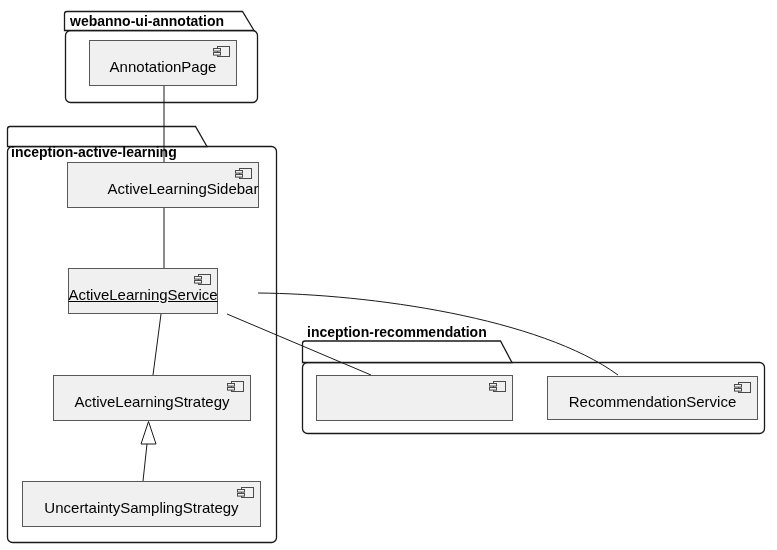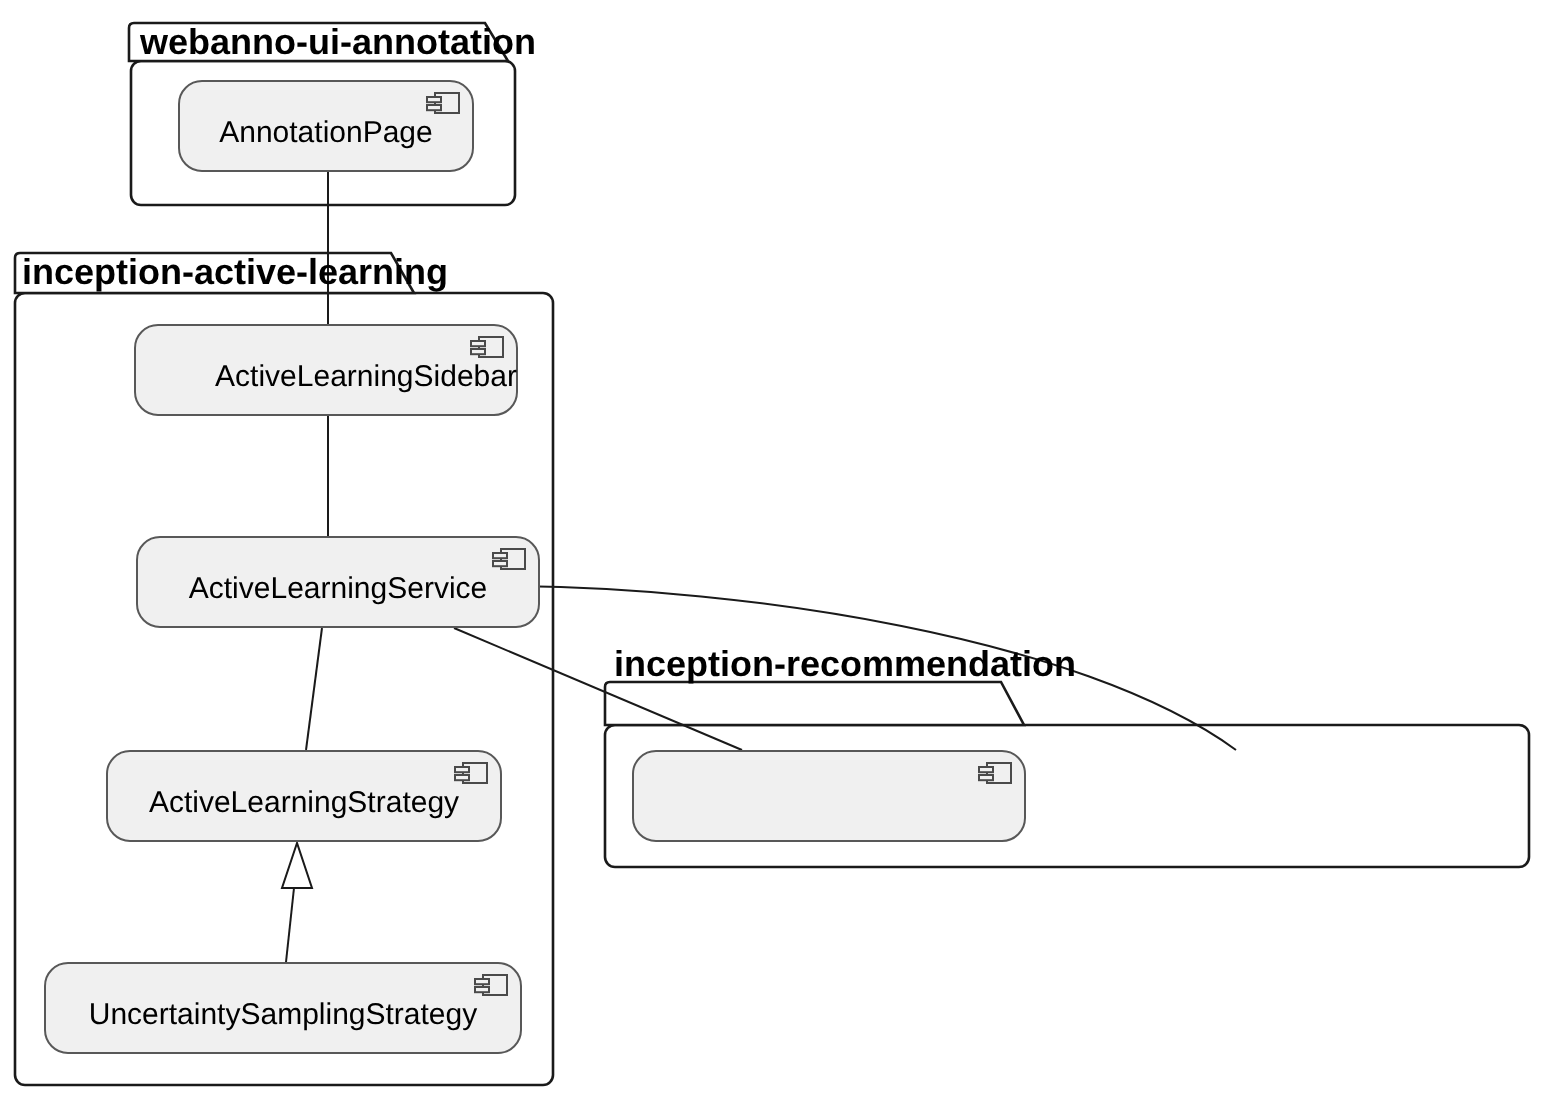--- a/index.html
+++ b/index.html
@@ -16,31 +16,31 @@
     overflow: hidden;
   }
   .layer {
     position: absolute;
     left: 0;
     top: 0;
   }
   .pkg-label {
     position: absolute;
     font-weight: bold;
-    font-size: 18px;
+    font-size: 14px;
     line-height: 17px;
     color: #000000;
     white-space: nowrap;
     letter-spacing: 0px;
   }
   .component {
     position: absolute;
     background: #f0f0f0;
     border: 1px solid #585858;
-    border-radius: 12px;
+    border-radius: 0;
     box-sizing: border-box;
     display: flex;
     align-items: center;
     justify-content: center;
     padding-top: 7px;
     font-size: 15px;
     color: #000000;
     white-space: nowrap;
   }
   .cicon {
@@ -70,42 +70,42 @@
       <path d="M164,208 V268"></path>
       <path d="M161,314 L153,375"></path>
       <path d="M147,444 L143,481"></path>
       <path d="M227,314 L371,375"></path>
       <path d="M258,293 C370,294 540,318 618,375"></path>
     </g>
     <polygon points="148.5,421.5 141,444 156,444" fill="#ffffff" stroke="#1a1a1a" stroke-width="1"></polygon>
   </svg>
 
   <div class="pkg-label" style="left:70px; top:13px;">webanno-ui-annotation</div>
-  <div class="pkg-label" style="left:11px; top:128px;">inception-active-learning</div>
+  <div class="pkg-label" style="left:11px; top:144px;">inception-active-learning</div>
   <div class="pkg-label" style="left:307px; top:324px;">inception-recommendation</div>
 
   <div class="component" style="left:89px; top:40px; width:148px; height:46px;">
     <svg class="cicon" width="18" height="13" viewBox="0 0 18 13">
       <rect x="5.5" y="1.5" width="12" height="10" fill="#f0f0f0" stroke="#4a4a4a"></rect>
       <rect x="1.5" y="3.5" width="7" height="2.6" fill="#f0f0f0" stroke="#4a4a4a"></rect>
       <rect x="1.5" y="7.5" width="7" height="2.6" fill="#f0f0f0" stroke="#4a4a4a"></rect>
     </svg>
     <span>AnnotationPage</span>
   </div>
 
   <div class="component" style="left:67px; top:162px; width:192px; height:46px;padding-left:40px;">
     <svg class="cicon" width="18" height="13" viewBox="0 0 18 13">
       <rect x="5.5" y="1.5" width="12" height="10" fill="#f0f0f0" stroke="#4a4a4a"></rect>
       <rect x="1.5" y="3.5" width="7" height="2.6" fill="#f0f0f0" stroke="#4a4a4a"></rect>
       <rect x="1.5" y="7.5" width="7" height="2.6" fill="#f0f0f0" stroke="#4a4a4a"></rect>
     </svg>
     <span>ActiveLearningSidebar</span>
   </div>
 
-  <div class="component" style="left:68px; top:268px; width:202px; height:46px;">
+  <div class="component" style="left:68px; top:268px; width:150px; height:46px;text-decoration:underline;">
     <svg class="cicon" width="18" height="13" viewBox="0 0 18 13">
       <rect x="5.5" y="1.5" width="12" height="10" fill="#f0f0f0" stroke="#4a4a4a"></rect>
       <rect x="1.5" y="3.5" width="7" height="2.6" fill="#f0f0f0" stroke="#4a4a4a"></rect>
       <rect x="1.5" y="7.5" width="7" height="2.6" fill="#f0f0f0" stroke="#4a4a4a"></rect>
     </svg>
     <span>ActiveLearningService</span>
   </div>
 
   <div class="component" style="left:53px; top:375px; width:198px; height:46px;">
     <svg class="cicon" width="18" height="13" viewBox="0 0 18 13">
@@ -126,14 +126,22 @@
   </div>
 
   <div class="component" style="left:316px; top:375px; width:197px; height:46px;">
     <svg class="cicon" width="18" height="13" viewBox="0 0 18 13">
       <rect x="5.5" y="1.5" width="12" height="10" fill="#f0f0f0" stroke="#4a4a4a"></rect>
       <rect x="1.5" y="3.5" width="7" height="2.6" fill="#f0f0f0" stroke="#4a4a4a"></rect>
       <rect x="1.5" y="7.5" width="7" height="2.6" fill="#f0f0f0" stroke="#4a4a4a"></rect>
     </svg>
   </div>
 
+  <div class="component" style="left:547px; top:376px; width:211px; height:44px;">
+    <svg class="cicon" width="18" height="13" viewBox="0 0 18 13">
+      <rect x="5.5" y="1.5" width="12" height="10" fill="#f0f0f0" stroke="#4a4a4a"></rect>
+      <rect x="1.5" y="3.5" width="7" height="2.6" fill="#f0f0f0" stroke="#4a4a4a"></rect>
+      <rect x="1.5" y="7.5" width="7" height="2.6" fill="#f0f0f0" stroke="#4a4a4a"></rect>
+    </svg>
+    <span>RecommendationService</span>
+  </div>
 
 </div>
 
 </body></html>

